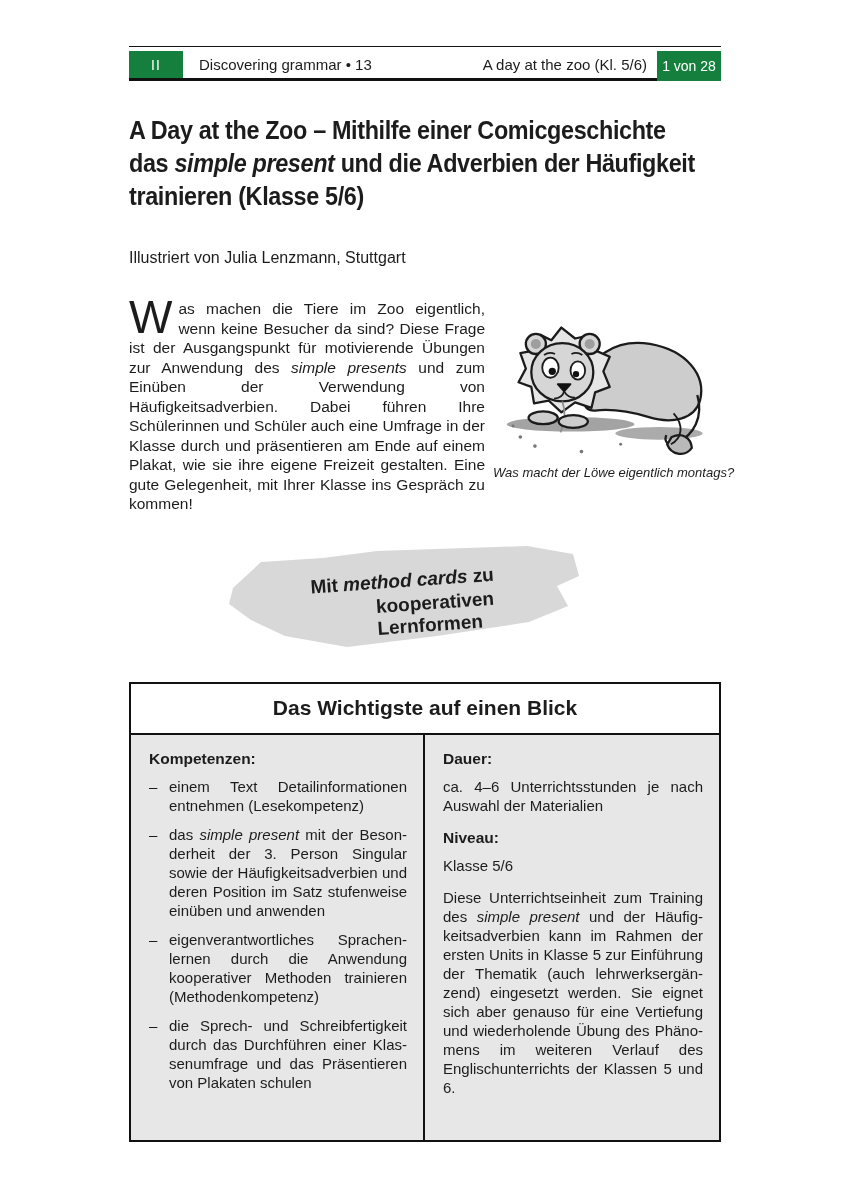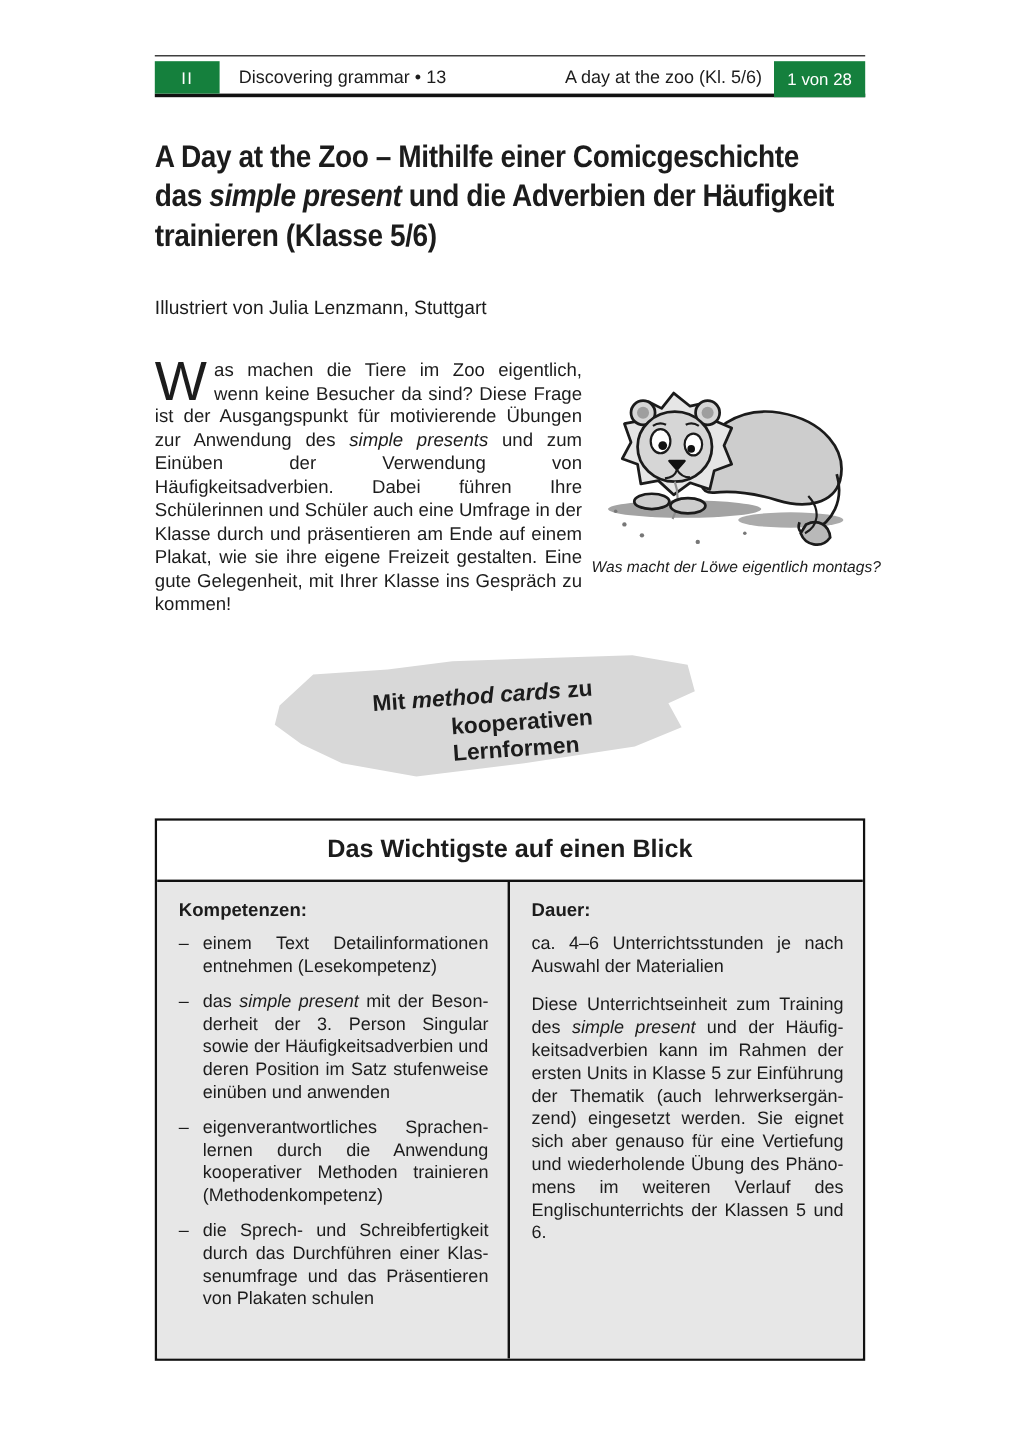--- a/index.html
+++ b/index.html
@@ -6,21 +6,21 @@
   html,body { background:#ffffff; }
   body { font-family:"Liberation Sans", sans-serif; color:#1c1c1c; }
   .page { position:relative; width:850px; height:1192px; background:#fff; overflow:hidden; }
   .content { width:592px; margin-left:129px; }
 
   
   .pheader { margin-top:46px; border-top:1px solid #111; padding-top:4px; }
   .hrow { display:flex; align-items:stretch; border-bottom:3px solid #111; }
   .chip { background:#15803d; color:#fff; font-size:14px; display:flex; align-items:center; justify-content:center; height:27px; }
   .chip.level { width:54px; letter-spacing:1px; }
-  .chip.pages { width:76px; margin-bottom:-3px; height:30px; }
+  .chip.pages { width:64px; margin-bottom:-3px; height:30px; }
   .htext { font-size:15px; align-self:center; }
   .htext.left { margin-left:16px; }
   .htext.right { margin-right:10px; }
   .spacer { flex:1; }
 
   
   h1 { margin-top:33px; font-size:26px; line-height:33px; font-weight:bold; letter-spacing:-0.4px;
        white-space:pre-line; width:660px; transform:scaleX(0.9); transform-origin:left top; }
   .byline { margin-top:32px; font-size:16px; line-height:26px; }
 
@@ -151,20 +151,24 @@
             <span class="li-t"><span>die Sprech- und Schreibfertigkeit durch das Durchführen einer Klas­senumfrage und das Präsentieren von Plakaten schulen</span></span>
           </div>
         </div>
 
         <div class="ov-col right">
           <div class="sec">
             <div class="ov-h">Dauer:</div>
             <div class="sec-b"><span>ca. 4–6 Unterrichtsstunden je nach Auswahl der Materialien</span></div>
           </div>
           <div class="sec">
+            <div class="ov-h">Niveau:</div>
+            <div class="sec-b"><span>Klasse 5/6</span></div>
+          </div>
+          <div class="sec">
             <div class="sec-b"><span>Diese Unterrichtseinheit zum Training des </span><span class="it">simple present</span><span> und der Häufig­keitsadverbien kann im Rahmen der ersten Units in Klasse 5 zur Einführung der Thematik (auch lehrwerksergän­zend) eingesetzt werden. Sie eignet sich aber genauso für eine Vertiefung und wiederholende Übung des Phäno­mens im weiteren Verlauf des Englisch­unterrichts der Klassen 5 und 6.</span></div>
           </div>
         </div>
 
       </div>
     </section>
 
   </div>
 </div>
 

